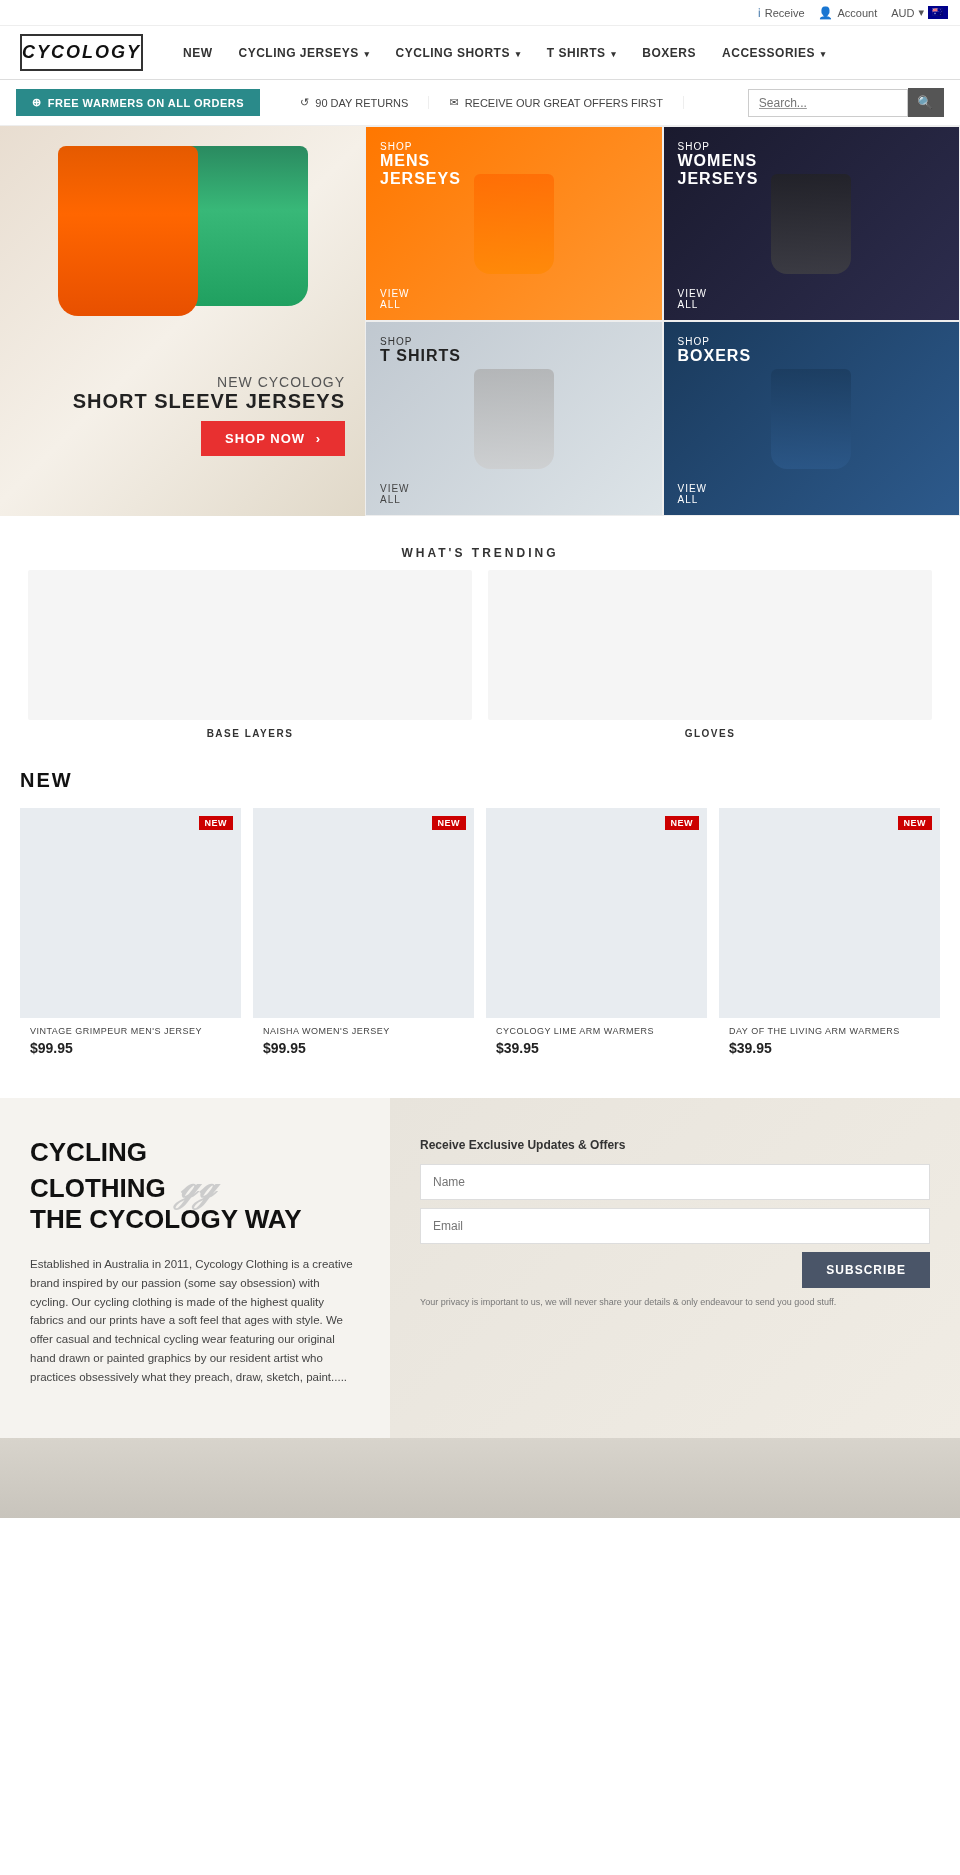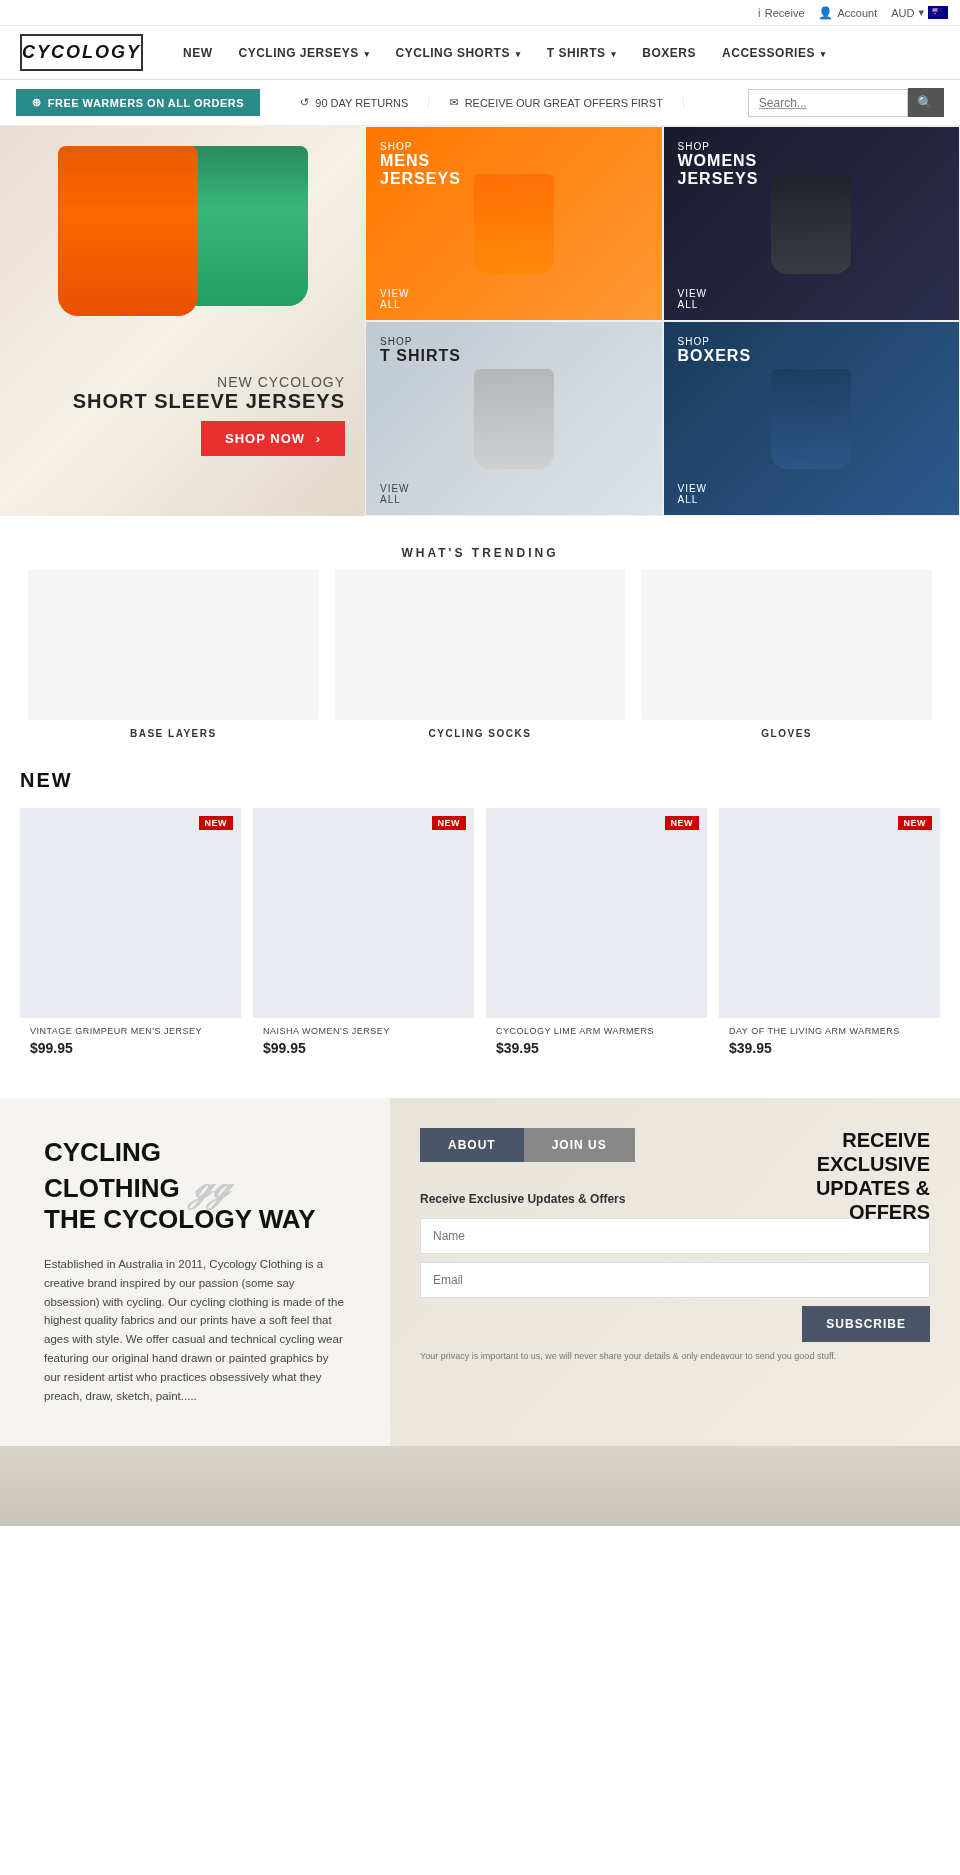--- a/index.html
+++ b/index.html
@@ -339,21 +339,21 @@
     }
 
     
     .bottom-section {
       display: flex;
       background: #f5f3ef;
       min-height: 340px;
     }
     .about-section {
       flex: 0 0 390px;
-      padding: 40px 44px;
+      padding: 40px 30px;
     }
     .about-heading {
       font-size: 26px;
       font-weight: 900;
       text-transform: uppercase;
       line-height: 1.15;
       color: #111;
       margin-bottom: 4px;
     }
     .ampersand-deco {
@@ -595,24 +595,20 @@
 
 <div class="trending-section">
   <div class="section-title">WHAT'S TRENDING</div>
   <div class="trending-items">
     <div class="trending-item">
       <div class="trending-placeholder"></div>
       <div class="trending-label">BASE LAYERS</div>
     </div>
     <div class="trending-item">
       <div class="trending-placeholder"></div>
-      <div class="trending-label">CYCLING SOCKS</div>
-    </div>
-    <div class="trending-item">
-      <div class="trending-placeholder"></div>
       <div class="trending-label">GLOVES</div>
     </div>
   </div>
 </div>
 
 <div class="new-section">
   <div class="new-title">NEW</div>
   <div class="products-grid">
 
     <div class="product-card">
@@ -659,31 +655,20 @@
     <div class="about-heading">
       <span>CYCLING</span><br>
       <span>CLOTHING</span>
       <span class="ampersand-deco">ℊℊ</span><br>
       <span>THE CYCOLOGY WAY</span>
     </div>
     <p class="about-text">Established in Australia in 2011, Cycology Clothing is a creative brand inspired by our passion (some say obsession) with cycling. Our cycling clothing is made of the highest quality fabrics and our prints have a soft feel that ages with style. We offer casual and technical cycling wear featuring our original hand drawn or painted graphics by our resident artist who practices obsessively what they preach, draw, sketch, paint.....</p>
   </div>
 
   <div class="join-section">
-    <div style="display:flex;justify-content:space-between;align-items:flex-start;">
-      <div class="join-tabs">
-        <div class="join-tab active">
-          <span>ABOUT</span>
-        </div>
-        <div class="join-tab inactive">
-          <span>JOIN US</span>
-        </div>
-      </div>
-      <div class="join-subtitle">RECEIVE EXCLUSIVE UPDATES &amp; OFFERS</div>
-    </div>
 
     <div class="newsletter-form">
       <div class="newsletter-title">Receive Exclusive Updates &amp; Offers</div>
       <input class="form-input" type="text" placeholder="Name" style="">
       <input class="form-input" type="email" placeholder="Email" style="">
       <button class="subscribe-btn">
         <span>SUBSCRIBE</span>
       </button>
       <div class="privacy-text">Your privacy is important to us, we will never share your details &amp; only endeavour to send you good stuff.</div>
     </div>

